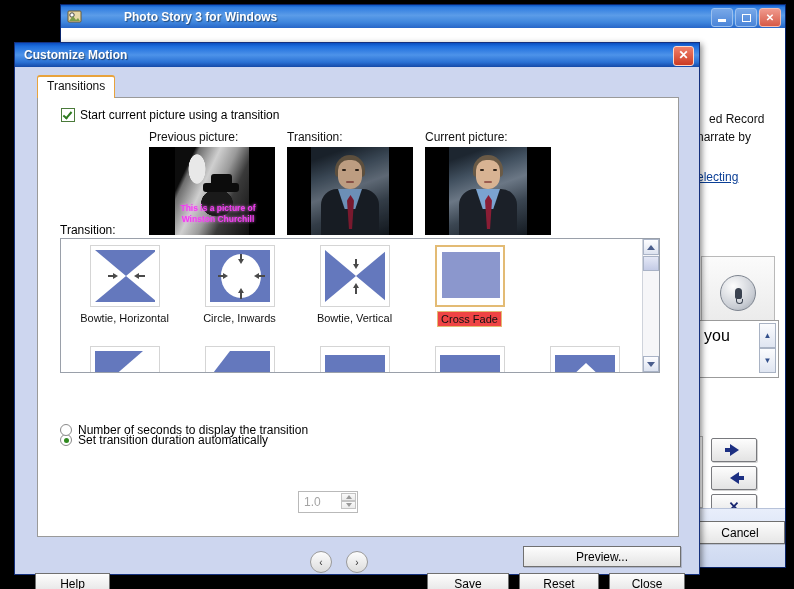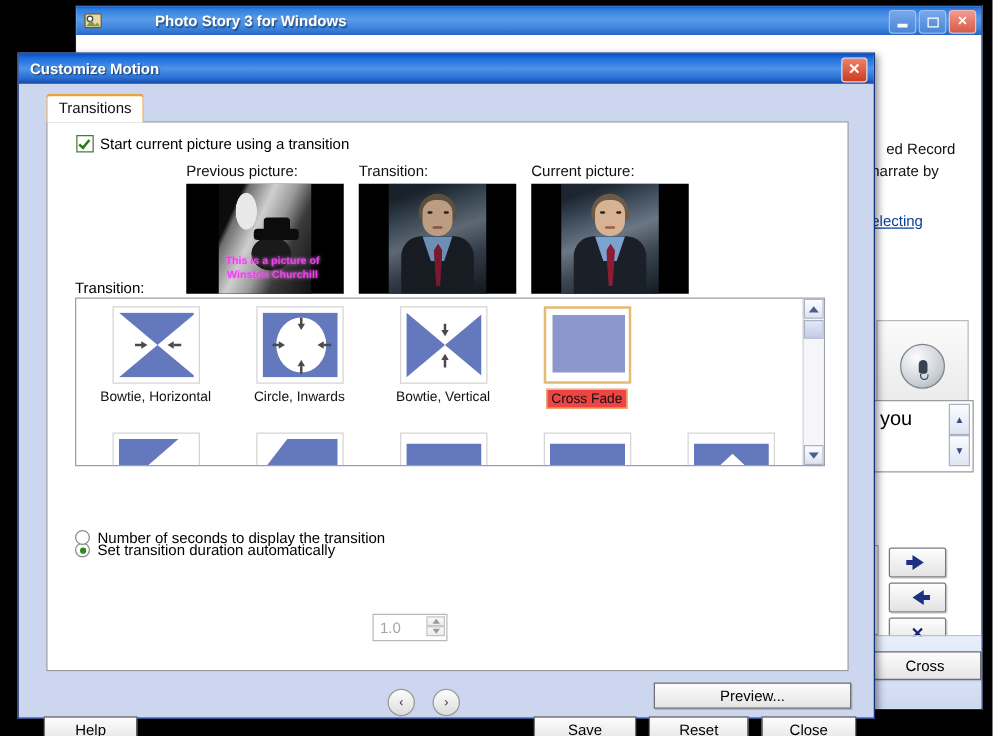--- a/index.html
+++ b/index.html
@@ -249,21 +249,21 @@
         </div>
       <div class="abtn">
           <span class="arr-l"></span>
         </div>
       <div class="abtn">
           <span class="xglyph">✕</span>
         </div>
     </div>
 
     <div id="app-bottom">
-      <div id="cancel-btn">Cross</div>
+      <div id="cancel-btn">Cancel</div>
     </div>
   </div>
 </div>
 
 <div id="dialog">
   <div id="dlg-titlebar">
     <span id="dlg-title">Customize Motion</span>
     <div id="dlg-close">✕</div>
   </div>
 

